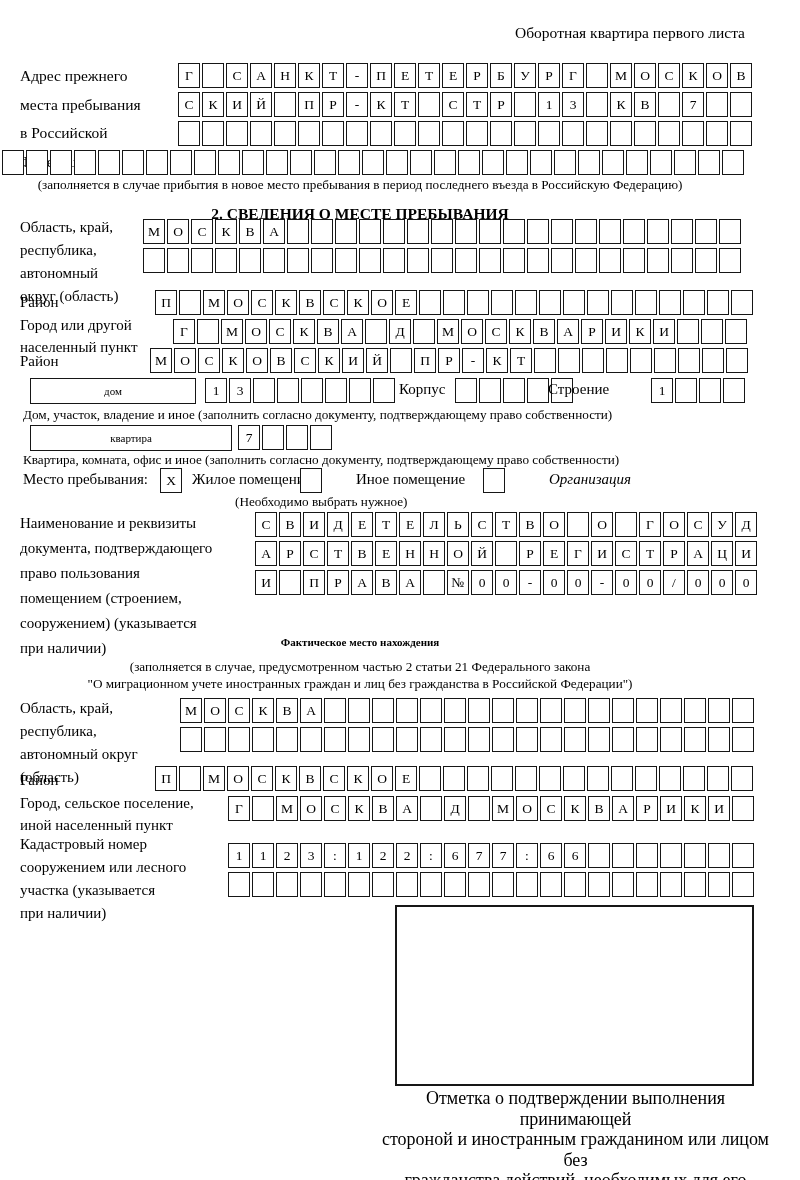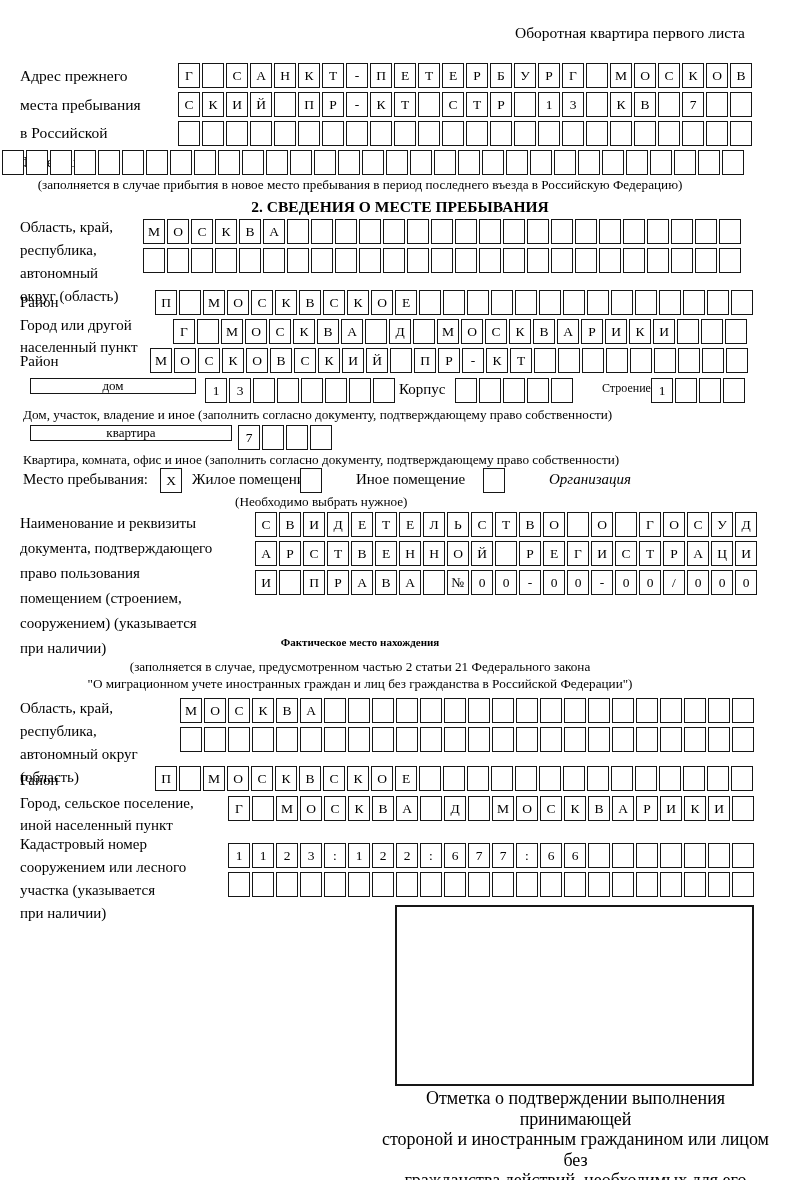--- a/index.html
+++ b/index.html
@@ -13,23 +13,23 @@
   .center { left:0; width:720px; text-align:center; }
   .bold { font-weight:bold; }
   .cellrow { position:absolute; display:flex; gap:2px; }
   .cell {
     box-sizing:border-box; width:22px; height:25px; flex:0 0 22px;
     border:1.6px solid #161616; background:#fff;
     display:flex; align-items:center; justify-content:center;
     font-size:13.5px; font-family:"Liberation Serif", serif;
   }
   .widebox {
-    position:absolute; box-sizing:border-box; height:16px;
+    position:absolute; box-sizing:border-box; height:26px;
     border:1.7px solid #161616; background:#fff;
-    display:flex; align-items:center; justify-content:center; font-size:13px;
+    display:flex; align-items:center; justify-content:center; font-size:11px;
   }
   .stampbox { position:absolute; border:2px solid #161616; background:#fff; }
   .prelined { white-space:pre-line; }
 </style>
 </head>
 <body>
 
 <div class="abs" style="top:24px; right:55px; font-size:15.5px;">Оборотная квартира первого листа</div>
 
 <div class="label" style="left:20px; top:62px; line-height:28.5px; font-size:15.5px;">Адрес прежнего
@@ -142,21 +142,21 @@
     <span class="cell"></span>
     <span class="cell"></span>
     <span class="cell"></span>
     <span class="cell"></span>
     <span class="cell"></span>
     <span class="cell"></span>
     <span class="cell"></span>
   </div>
 <div class="caption center" style="top:177px;">(заполняется в случае прибытия в новое место пребывания в период последнего въезда в Российскую Федерацию)</div>
 
-<div class="abs center bold" style="top:198px; font-size:15.5px;padding-left:40px;">2. СВЕДЕНИЯ О МЕСТЕ ПРЕБЫВАНИЯ</div>
+<div class="abs center bold" style="top:205px; font-size:15.5px;">2. СВЕДЕНИЯ О МЕСТЕ ПРЕБЫВАНИЯ</div>
 
 <div class="label" style="left:20px; top:216px;">Область, край,
 республика,
 автономный
 округ (область)</div>
 <div class="cellrow" style="left:143px; top:219px;">
     <span class="cell">М</span>
     <span class="cell">О</span>
     <span class="cell">С</span>
     <span class="cell">К</span>
@@ -309,21 +309,21 @@
     <span class="cell"></span>
   </div>
 <div class="abs" style="left:399px; top:381px; font-size:15px;">Корпус</div>
 <div class="cellrow" style="left:455px; top:378px;">
     <span class="cell"></span>
     <span class="cell"></span>
     <span class="cell"></span>
     <span class="cell"></span>
     <span class="cell"></span>
   </div>
-<div class="abs" style="left:602px; top:381px; font-size:12px;">Строение</div>
+<div class="abs" style="left:548px; top:381px; font-size:15px;">Строение</div>
 <div class="cellrow" style="left:651px; top:378px;">
     <span class="cell">1</span>
     <span class="cell"></span>
     <span class="cell"></span>
     <span class="cell"></span>
   </div>
 <div class="caption" style="left:23px; top:407px;">Дом, участок, владение и иное (заполнить согласно документу, подтверждающему право собственности)</div>
 
 <div class="widebox" style="left:30px; top:425px; width:202px;">квартира</div>
 <div class="cellrow" style="left:238px; top:425px;">

